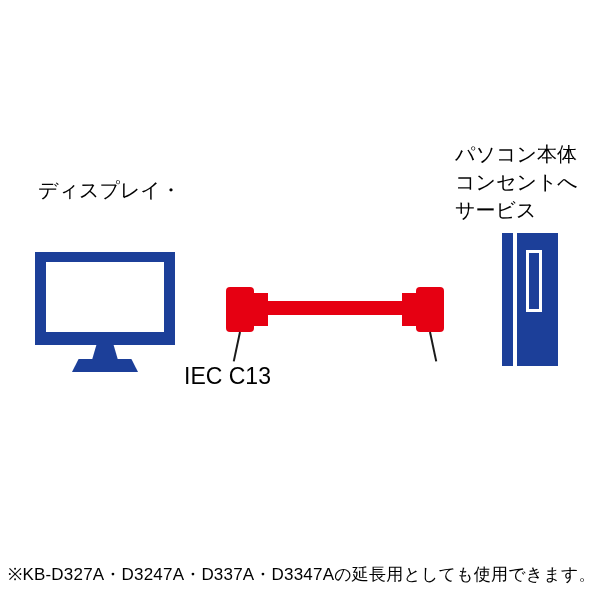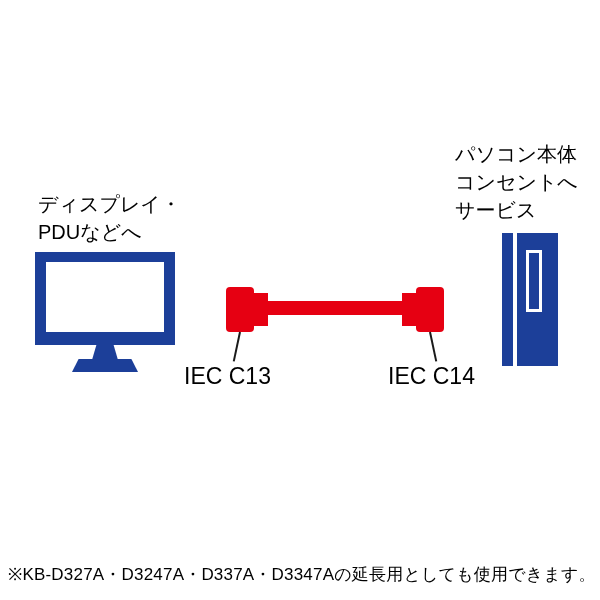--- a/index.html
+++ b/index.html
@@ -127,50 +127,48 @@
     position: absolute;
     left: 8px; top: 562px;
     font-size: 17px;
     font-weight: 500;
     letter-spacing: 0.2px;
     color: #000;
     white-space: nowrap;
   }
 
   
-  .display-label { left: 38px; top: 190px; }
+  .display-label { left: 38px; top: 176px; }
   .pc-label      { left: 455px; top: 140px; }
 </style>
 </head>
 <body>
 
 <div class="stage">
 
   <div class="jp-label display-label">
     <span class="label-line">ディスプレイ・</span>
-    <span class="label-line">PDUなどへ</span>
   </div>
 
   <div class="monitor-body">
     <div class="monitor-screen"></div>
   </div>
   <div class="monitor-stand-neck"></div>
   <div class="monitor-stand-base"></div>
 
   <div class="plug-face left"></div>
   <div class="plug-neck left"></div>
   <div class="cable-cord"></div>
   <div class="plug-neck right"></div>
   <div class="plug-face right"></div>
 
   <div class="leader-line left"></div>
   <div class="leader-line right"></div>
 
   <div class="iec-label left">IEC C13</div>
-  <div class="iec-label right">IEC C14</div>
 
   <div class="jp-label pc-label">
     <span class="label-line">パソコン本体</span>
     <span class="label-line">コンセントへ</span>
     <span class="label-line">サービス</span>
   </div>
 
   <div class="pc-tower">
     <div class="pc-front-panel"></div>
     <div class="pc-body">

